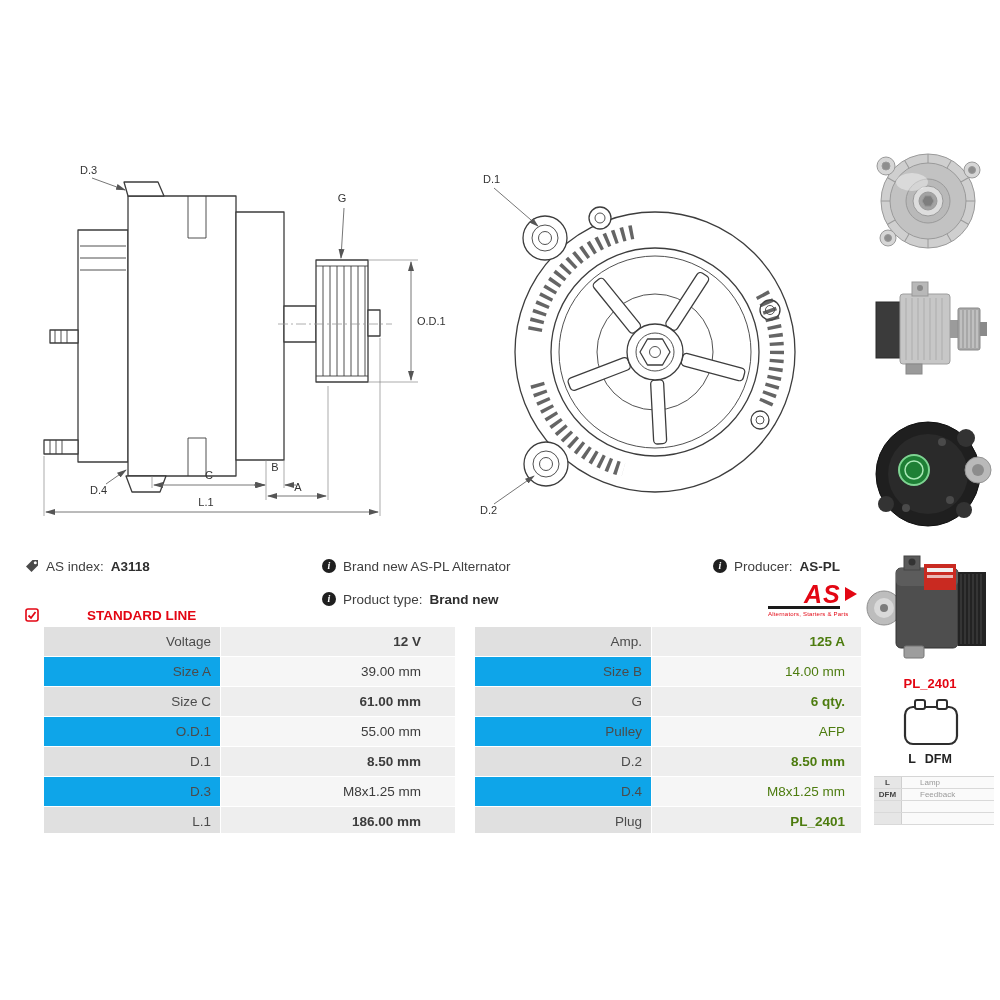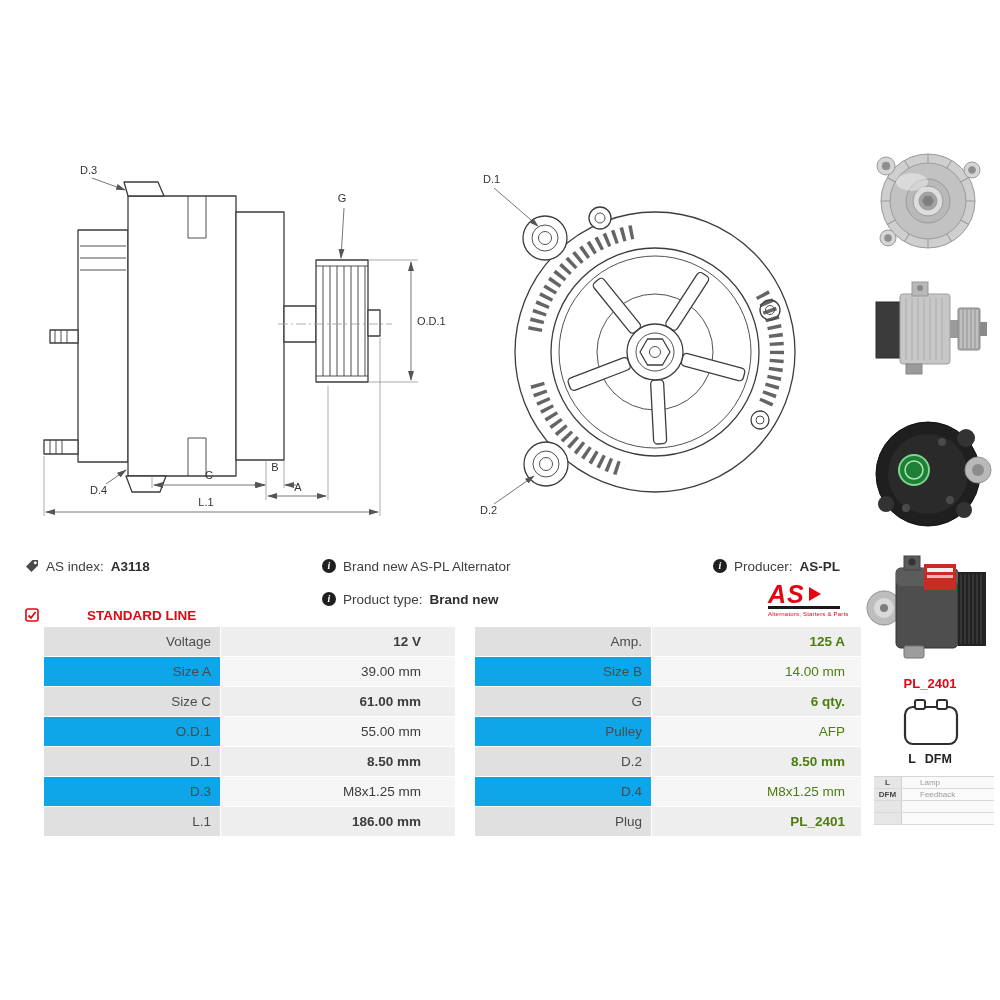--- a/index.html
+++ b/index.html
@@ -1,18 +1,18 @@
 <!DOCTYPE html>
 <html><head>
 <meta charset="utf-8">
 <style>
   * { margin:0; padding:0; box-sizing:border-box; }
   html,body { width:1000px; height:1000px; background:#ffffff;
     font-family:"Liberation Sans", sans-serif; }
-  .page { position:relative; width:1000px; height:1000px; background:#fff; overflow:hidden; }
+  .page { position:relative; width:1000px; height:833px; background:#fff; overflow:hidden; }
   .abs { position:absolute; }
 
   
   svg text { font-family:"Liberation Sans", sans-serif; }
   .dim-text { font-size:11px; fill:#333; }
   .draw { stroke:#3d3d3d; stroke-width:1.3; fill:#fff; stroke-linejoin:round; }
   .thin { stroke:#3d3d3d; stroke-width:0.9; fill:none; }
   .dim  { stroke:#666; stroke-width:0.9; fill:none; }
   .ext  { stroke:#888; stroke-width:0.7; fill:none; }
   .cl   { stroke:#999; stroke-width:0.8; stroke-dasharray:10 3 2 3; fill:none; }
@@ -20,21 +20,21 @@
   
   .info-line { display:flex; align-items:center; gap:7px; font-size:13.5px; color:#3f3f3f; height:20px; }
   .info-line .bold { font-weight:bold; color:#2e2e2e; }
   .red { color:#e30613 !important; font-weight:bold; }
   .info-icon { display:inline-block; width:14px; height:14px; border-radius:50%;
     background:#1f1f1f; color:#fff; font-size:10px; line-height:14px; text-align:center;
     font-weight:bold; font-style:italic; font-family:"Liberation Serif", serif; flex:0 0 14px; }
 
   
   .as-logo { width:84px; }
-  .as-logo-top { display:flex; align-items:center; height:24px; }
+  .as-logo-top { display:flex; align-items:center; height:24px;margin-left:36px; }
   .as-logo-as { color:#e30613; font-weight:bold; font-style:italic; font-size:25px;
     letter-spacing:1px; line-height:22px; }
   .as-logo-arrow { width:0; height:0; border-top:7px solid transparent;
     border-bottom:7px solid transparent; border-left:12px solid #e30613; margin-left:4px; }
   .as-logo-bar { width:72px; height:3px; background:#1a1a1a; margin-top:0px; }
   .as-logo-tagline { font-size:6px; color:#e30613; margin-top:2px; letter-spacing:.2px; white-space:nowrap; }
 
   
   .spec-table { position:absolute; left:25px; top:627px; width:836px;
     display:grid; grid-template-columns:195px 234px 195px 209px; gap:1px; background:#fff; }

